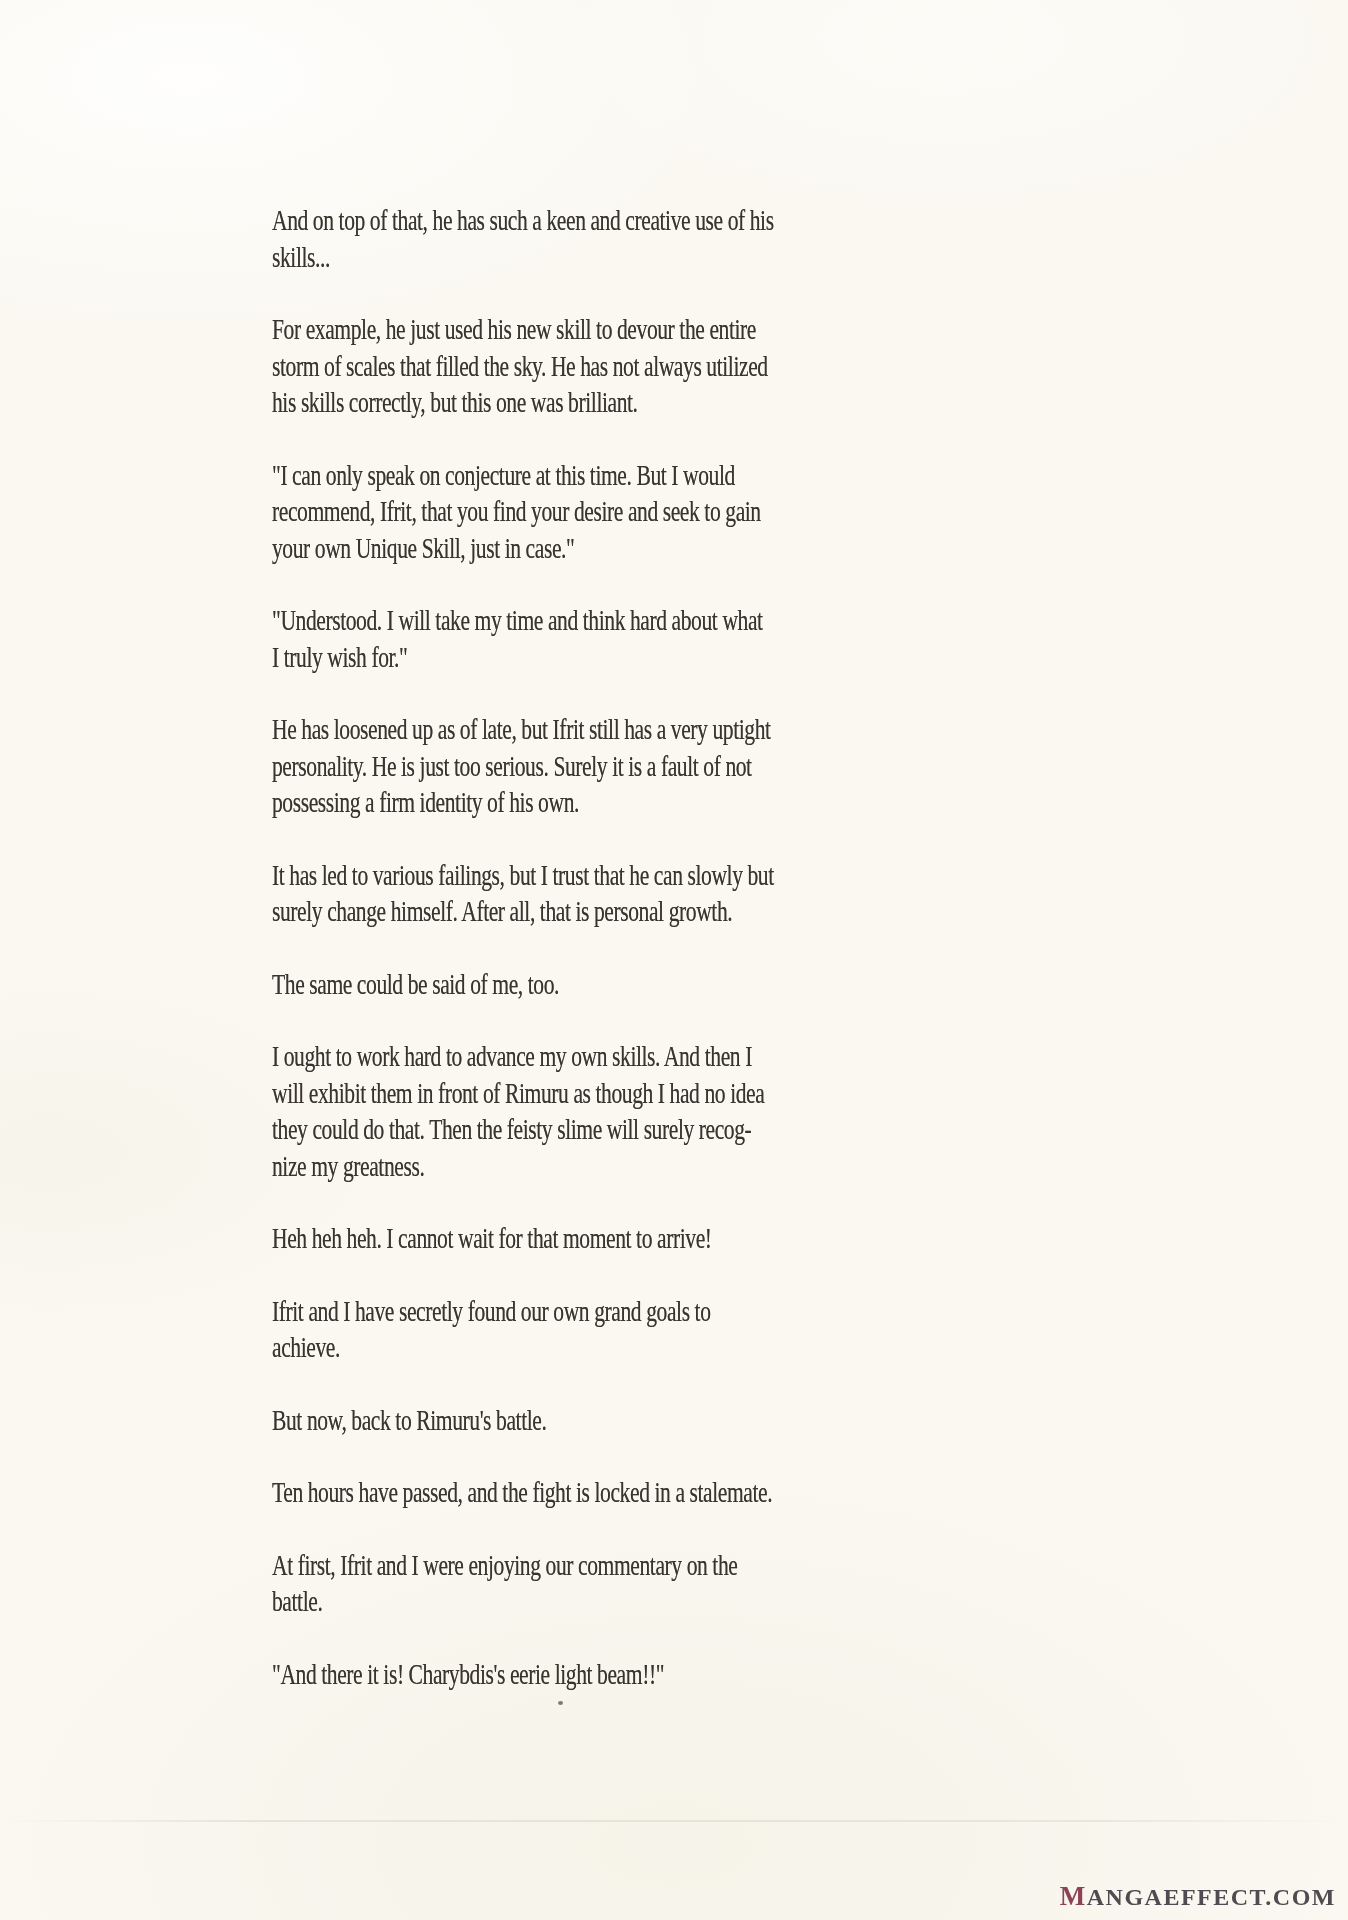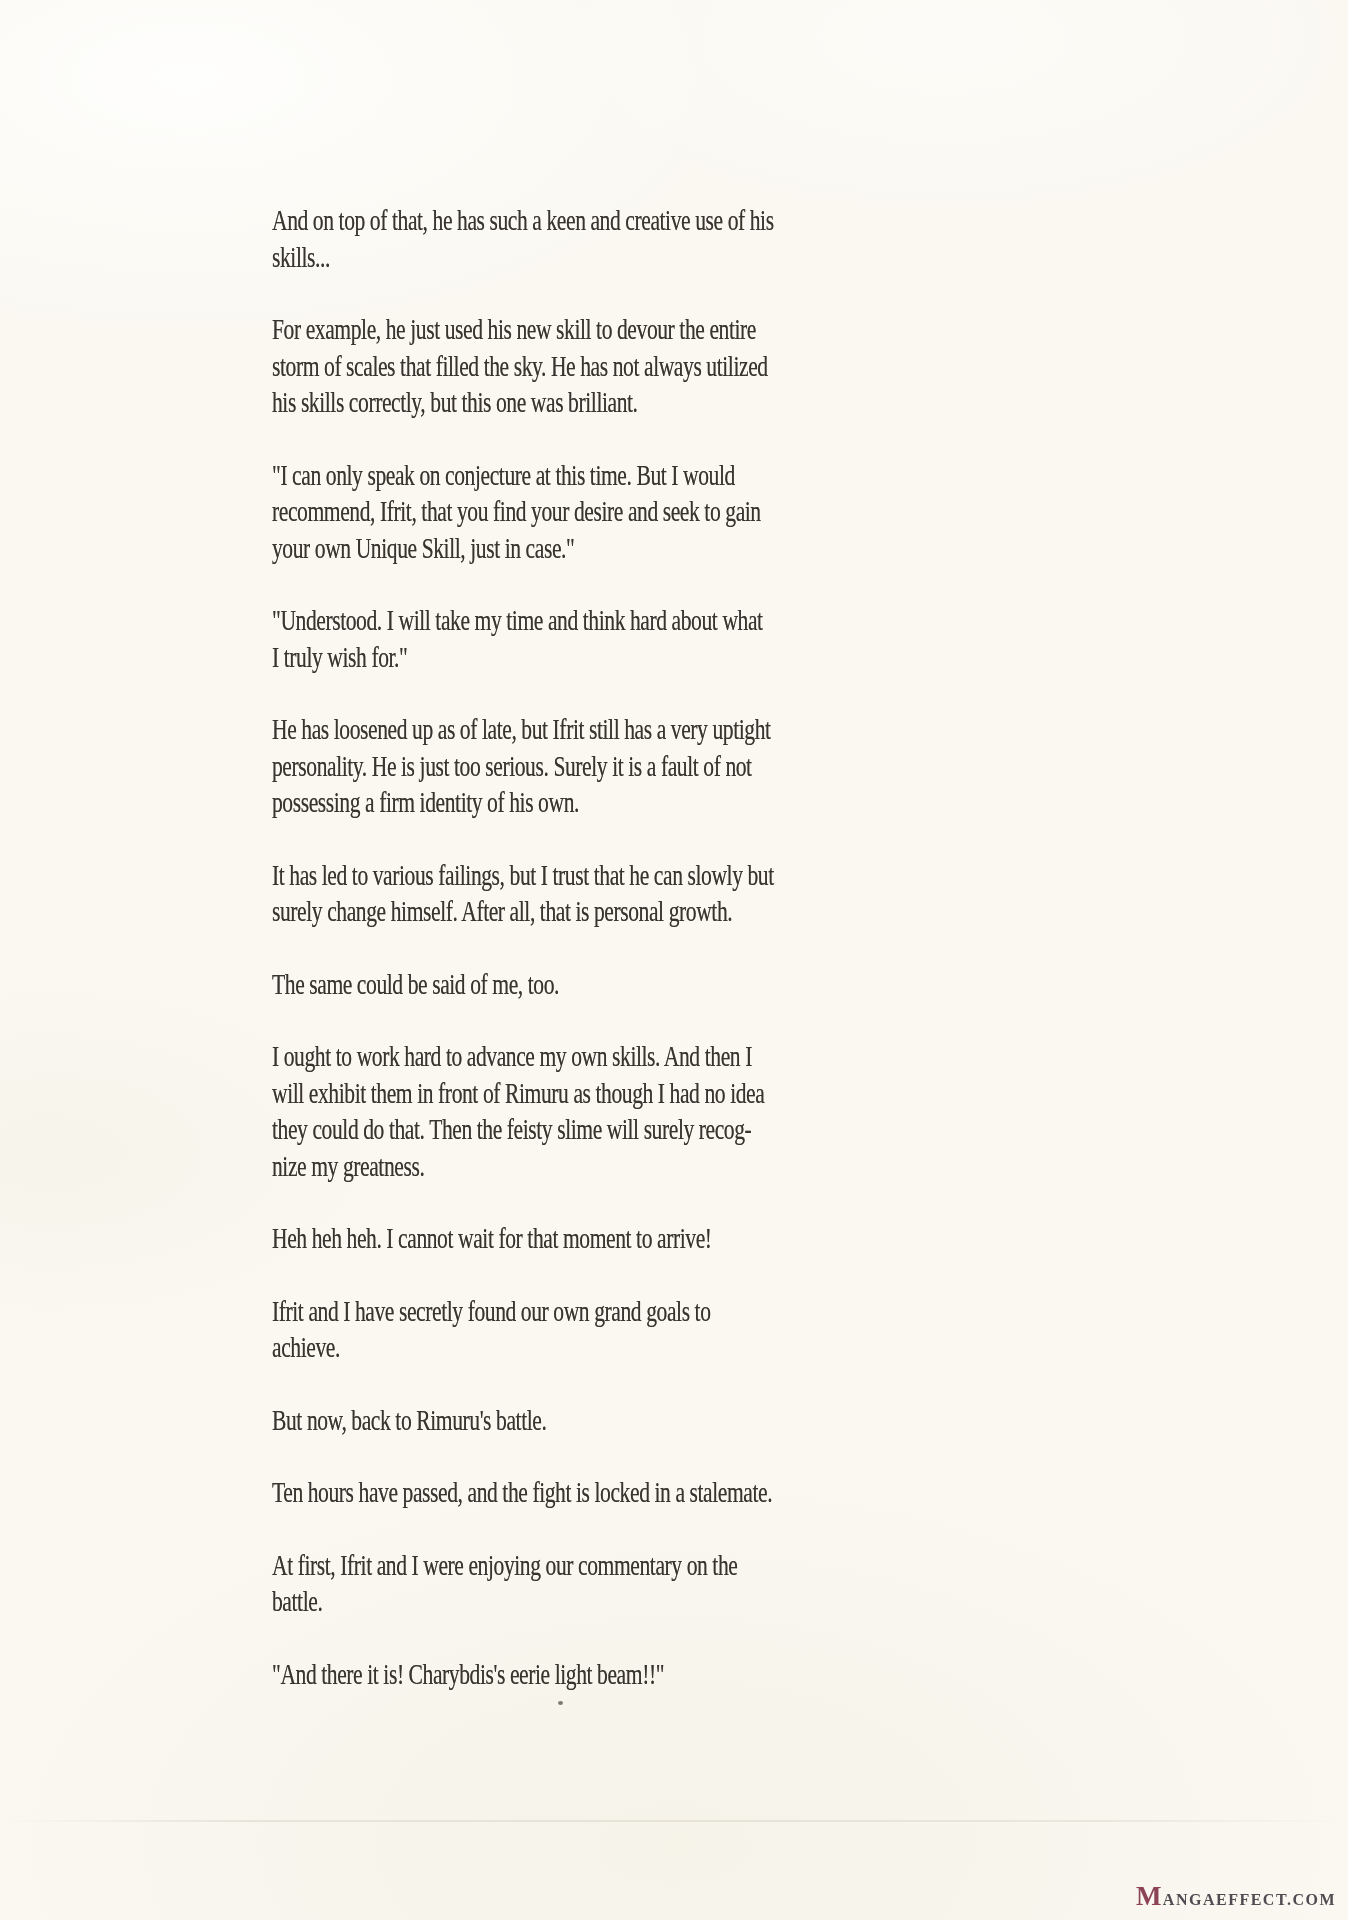--- a/index.html
+++ b/index.html
@@ -66,21 +66,21 @@
     bottom: 8px;
     font-family: "Liberation Serif", serif;
     font-weight: 700;
     letter-spacing: 1.5px;
     white-space: nowrap;
   }
   .wm-first {
     font-size: 27px;
   }
   .wm-rest {
-    font-size: 16px;
+    font-size: 24px;
   }
 </style>
 </head>
 <body style="background-color: rgb(250, 248, 241);">
 
 <div class="page">
 
   <div class="text-column" style="color: rgb(56, 52, 46);">
       <p class="para">And on top of that, he has such a keen and creative use of his
 skills...</p>

